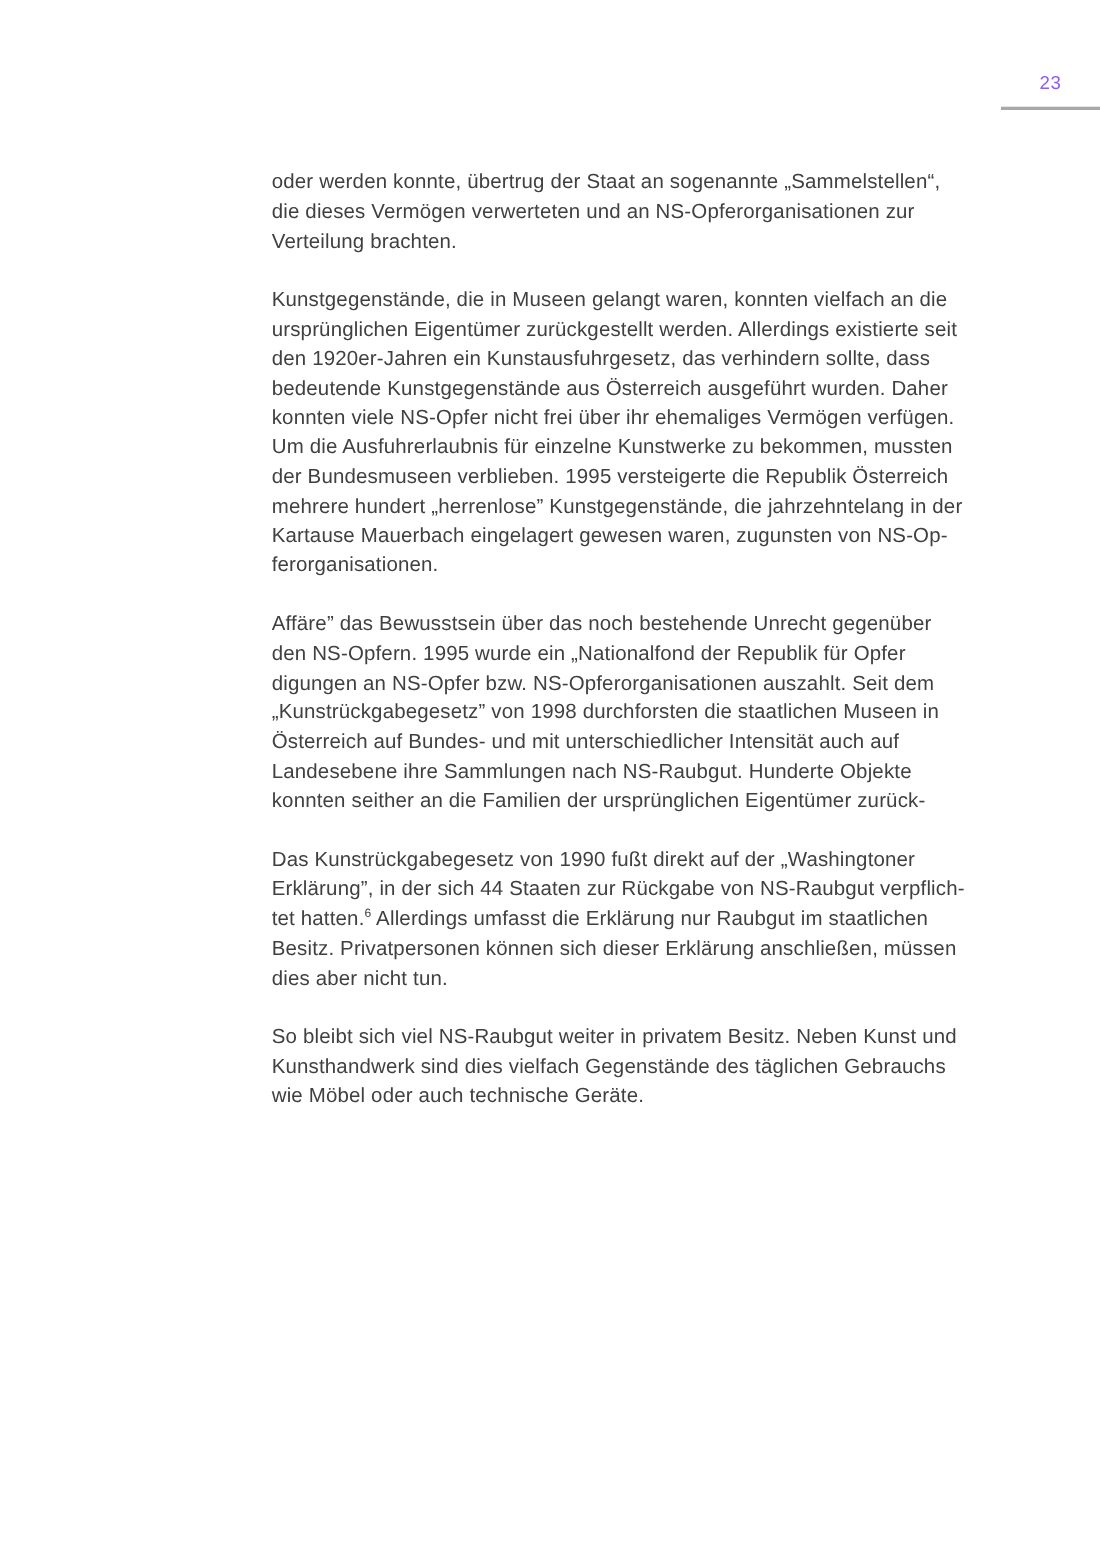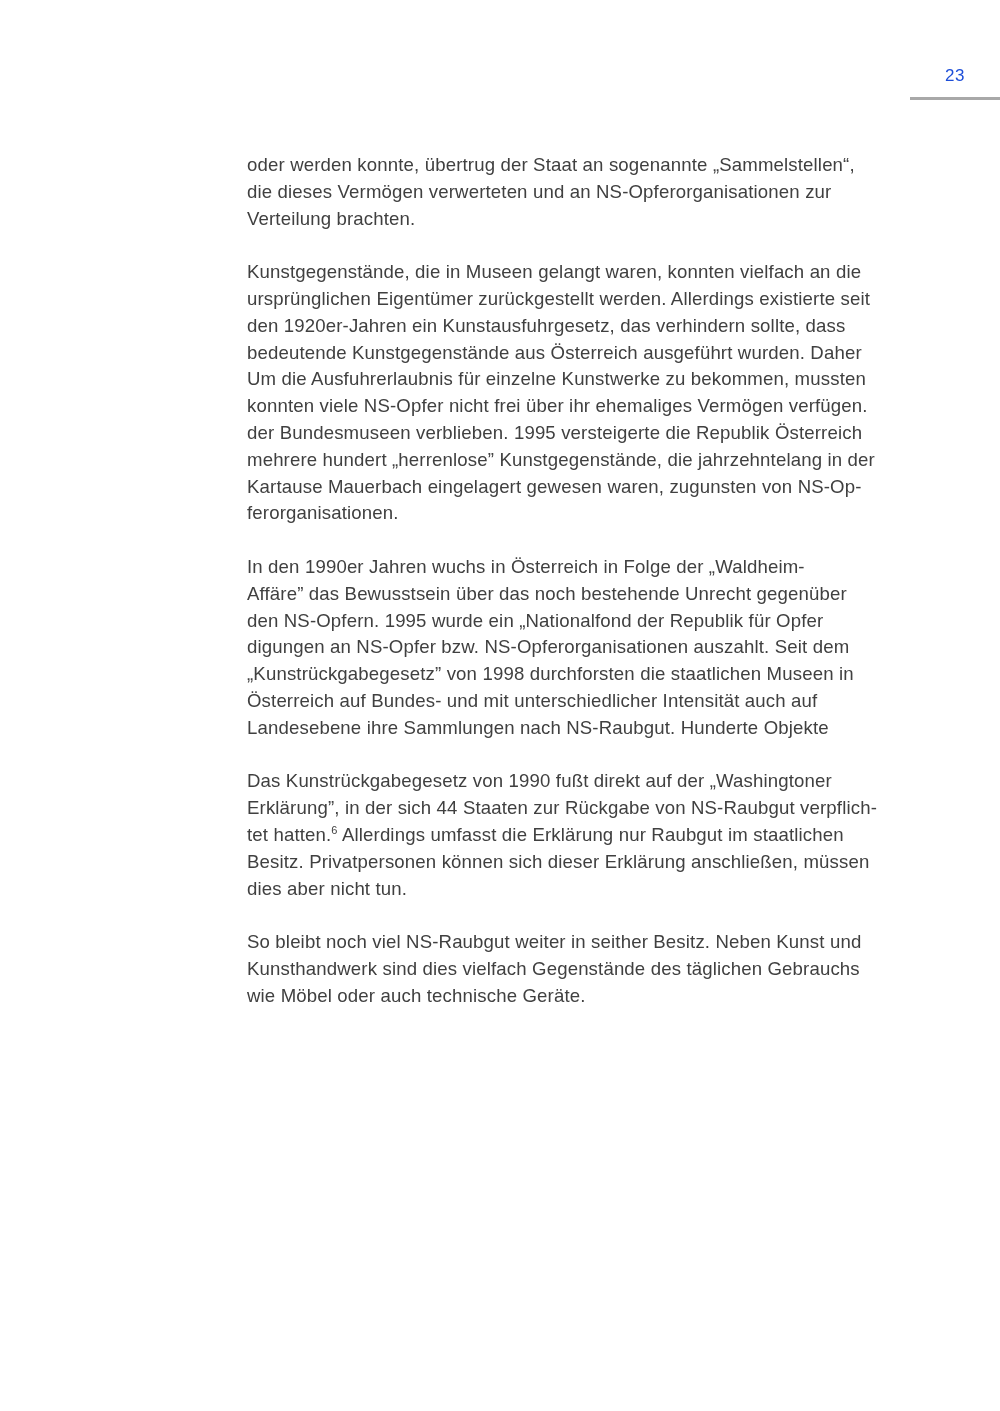--- a/index.html
+++ b/index.html
@@ -14,21 +14,21 @@
       overflow: hidden;
       font-family: "Liberation Sans", sans-serif;
     }
     .page-number {
       position: absolute;
       top: 66px;
       left: 910px;
       width: 90px;
       text-align: center;
       font-size: 17px;
-      color: #1d4ed8;
+      color: #8b5cf6;
       letter-spacing: 0.5px;
     }
     .page-rule {
       position: absolute;
       top: 97px;
       left: 910px;
       width: 90px;
       height: 3px;
       background: #a8a8a8;
     }
@@ -68,45 +68,45 @@
     <span class="line">oder werden konnte, übertrug der Staat an sogenannte „Sammelstellen“,</span>
     <span class="line">die dieses Vermögen verwerteten und an NS-Opferorganisationen zur</span>
     <span class="line">Verteilung brachten.</span>
   </p>
 
   <p class="para">
     <span class="line">Kunstgegenstände, die in Museen gelangt waren, konnten vielfach an die</span>
     <span class="line">ursprünglichen Eigentümer zurückgestellt werden. Allerdings existierte seit</span>
     <span class="line">den 1920er-Jahren ein Kunstausfuhrgesetz, das verhindern sollte, dass</span>
     <span class="line">bedeutende Kunstgegenstände aus Österreich ausgeführt wurden. Daher</span>
+    <span class="line">konnten viele NS-Opfer nicht frei über ihr ehemaliges Vermögen verfügen.</span>
     <span class="line">Um die Ausfuhrerlaubnis für einzelne Kunstwerke zu bekommen, mussten</span>
-    <span class="line">konnten viele NS-Opfer nicht frei über ihr ehemaliges Vermögen verfügen.</span>
     <span class="line">der Bundesmuseen verblieben. 1995 versteigerte die Republik Österreich</span>
     <span class="line">mehrere hundert „herrenlose” Kunstgegenstände, die jahrzehntelang in der</span>
     <span class="line">Kartause Mauerbach eingelagert gewesen waren, zugunsten von NS-Op-</span>
     <span class="line">ferorganisationen.</span>
   </p>
 
   <p class="para">
-    <span class="line">In den 1990er Jahren wuchs in Österreich in Folge der „Waldheim-</span>
     <span class="line">Affäre” das Bewusstsein über das noch bestehende Unrecht gegenüber</span>
     <span class="line">den NS-Opfern. 1995 wurde ein „Nationalfond der Republik für Opfer</span>
     <span class="line">digungen an NS-Opfer bzw. NS-Opferorganisationen auszahlt. Seit dem</span>
     <span class="line">„Kunstrückgabegesetz” von 1998 durchforsten die staatlichen Museen in</span>
     <span class="line">Österreich auf Bundes- und mit unterschiedlicher Intensität auch auf</span>
     <span class="line">Landesebene ihre Sammlungen nach NS-Raubgut. Hunderte Objekte</span>
+    <span class="line">konnten seither an die Familien der ursprünglichen Eigentümer zurück-</span>
   </p>
 
   <p class="para">
     <span class="line">Das Kunstrückgabegesetz von 1990 fußt direkt auf der „Washingtoner</span>
     <span class="line">Erklärung”, in der sich 44 Staaten zur Rückgabe von NS-Raubgut verpflich-</span>
     <span class="line"><span>tet hatten.</span><sup>6</sup><span> Allerdings umfasst die Erklärung nur Raubgut im staatlichen</span></span>
     <span class="line">Besitz. Privatpersonen können sich dieser Erklärung anschließen, müssen</span>
     <span class="line">dies aber nicht tun.</span>
   </p>
 
   <p class="para">
-    <span class="line">So bleibt noch viel NS-Raubgut weiter in seither Besitz. Neben Kunst und</span>
+    <span class="line">So bleibt sich viel NS-Raubgut weiter in privatem Besitz. Neben Kunst und</span>
     <span class="line">Kunsthandwerk sind dies vielfach Gegenstände des täglichen Gebrauchs</span>
     <span class="line">wie Möbel oder auch technische Geräte.</span>
   </p>
 
 </div>
 
 </body></html>

